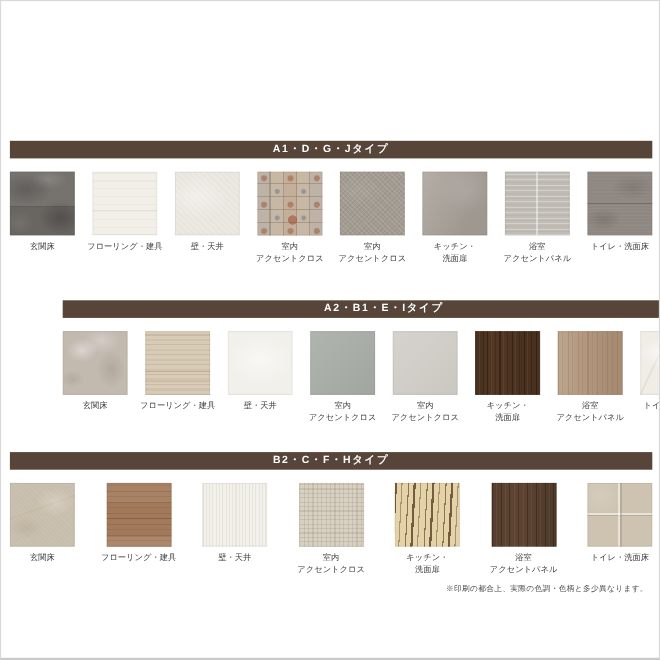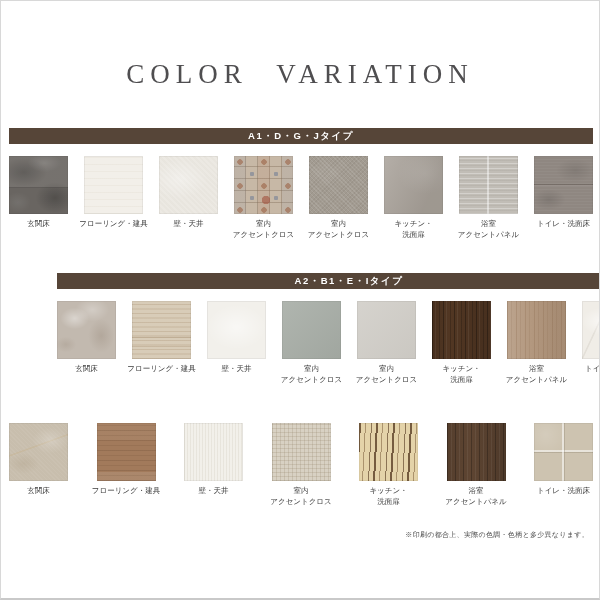--- a/index.html
+++ b/index.html
@@ -78,21 +78,20 @@
     linear-gradient(to right,rgba(0,0,0,.10),transparent 40%,rgba(0,0,0,.15) 90%);}
   .t307{background-image:linear-gradient(to right,transparent 0 28px,rgba(255,255,255,.55) 28px 30px,rgba(140,130,110,.35) 30px 31px,transparent 31px),
     linear-gradient(to bottom,transparent 0 27px,rgba(255,255,255,.55) 27px 29px,rgba(140,130,110,.35) 29px 30px,transparent 30px),
     radial-gradient(ellipse 30px 30px at 20% 20%,rgba(255,255,255,.15),transparent 70%);}
 </style>
 </head>
 <body>
 
 <div class="page">
 
-  <div class="title">COLOR VARIATION</div>
 
   <div class="section sec1">
     <div class="bar" style="background-color: rgb(86, 69, 56);">A1・D・G・Jタイプ</div>
     <div class="row">
       <div class="cell">
         <div class="sw t101" style="background-color: rgb(109, 105, 101);"></div>
         <div class="cap">玄関床</div>
       </div>
       <div class="cell">
         <div class="sw t102" style="background-color: rgb(242, 239, 233);"></div>
@@ -165,20 +164,21 @@
 アクセントパネル</div>
       </div>
       <div class="cell">
         <div class="sw t208" style="background-color: rgb(240, 237, 231);"></div>
         <div class="cap">トイレ・洗面床</div>
       </div>
     </div>
   </div>
 
   <div class="section sec3">
+    <div class="bar" style="background-color: rgb(86, 69, 56);">B2・C・F・Hタイプ</div>
     <div class="row">
       <div class="cell">
         <div class="sw t301" style="background-color: rgb(200, 190, 173);"></div>
         <div class="cap">玄関床</div>
       </div>
       <div class="cell">
         <div class="sw t302" style="background-color: rgb(162, 122, 91);"></div>
         <div class="cap">フローリング・建具</div>
       </div>
       <div class="cell">

